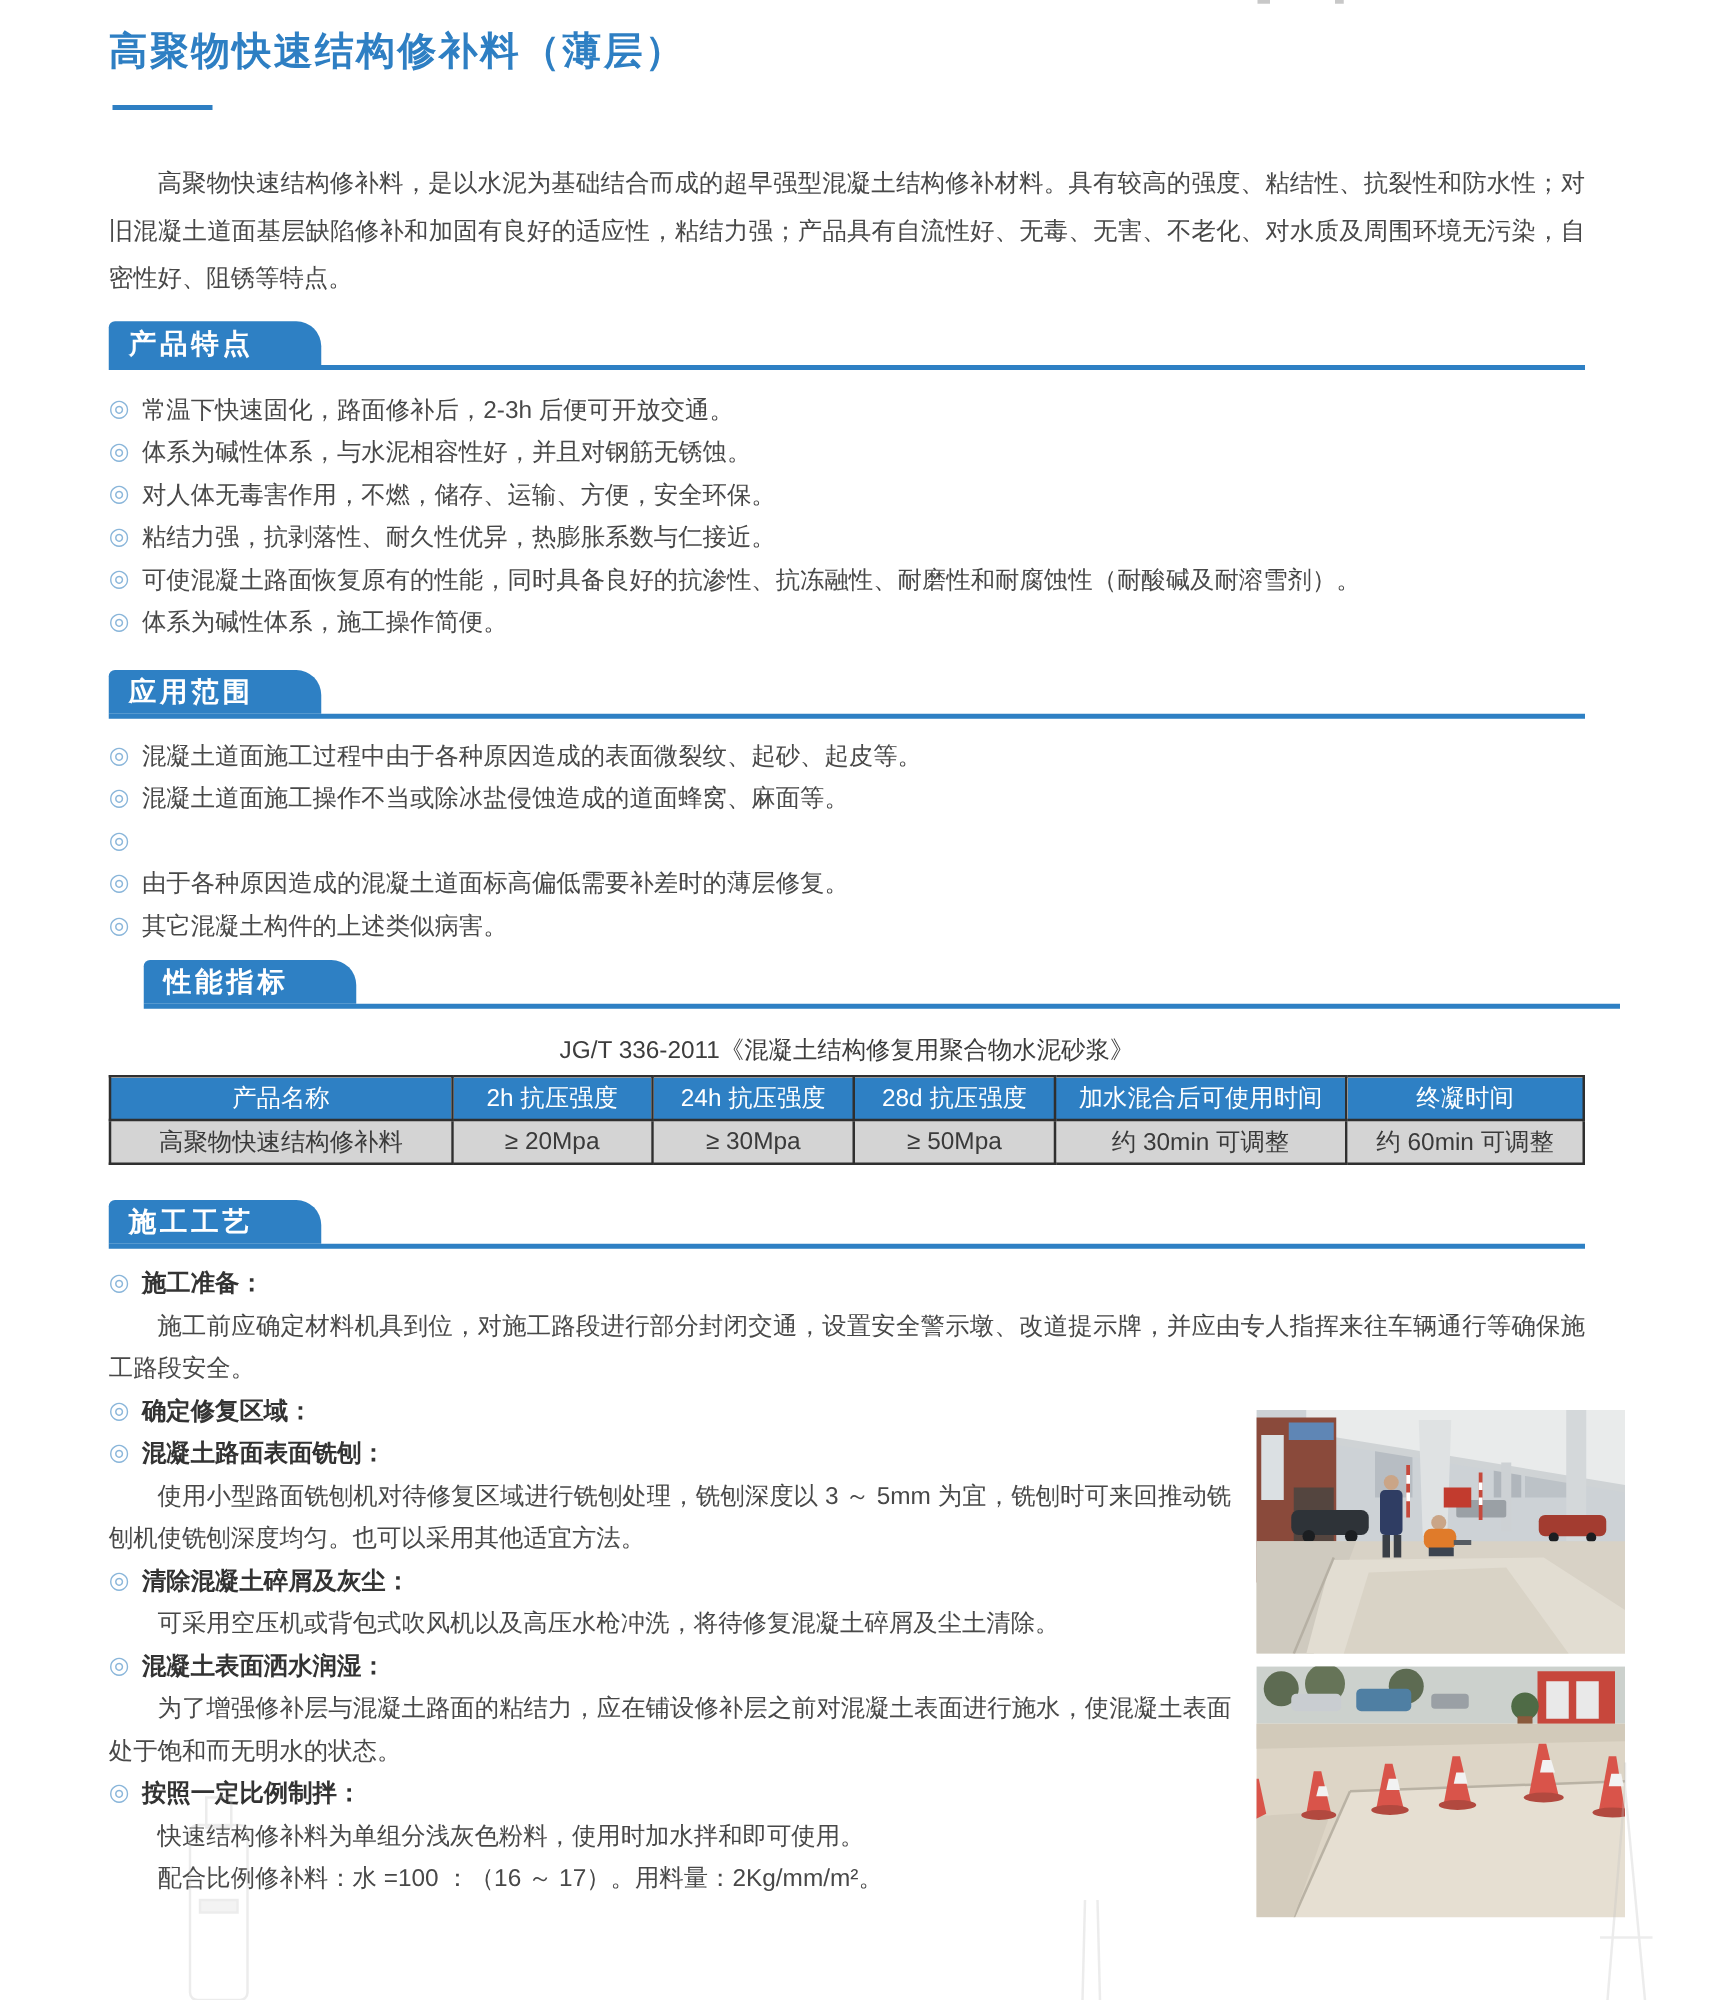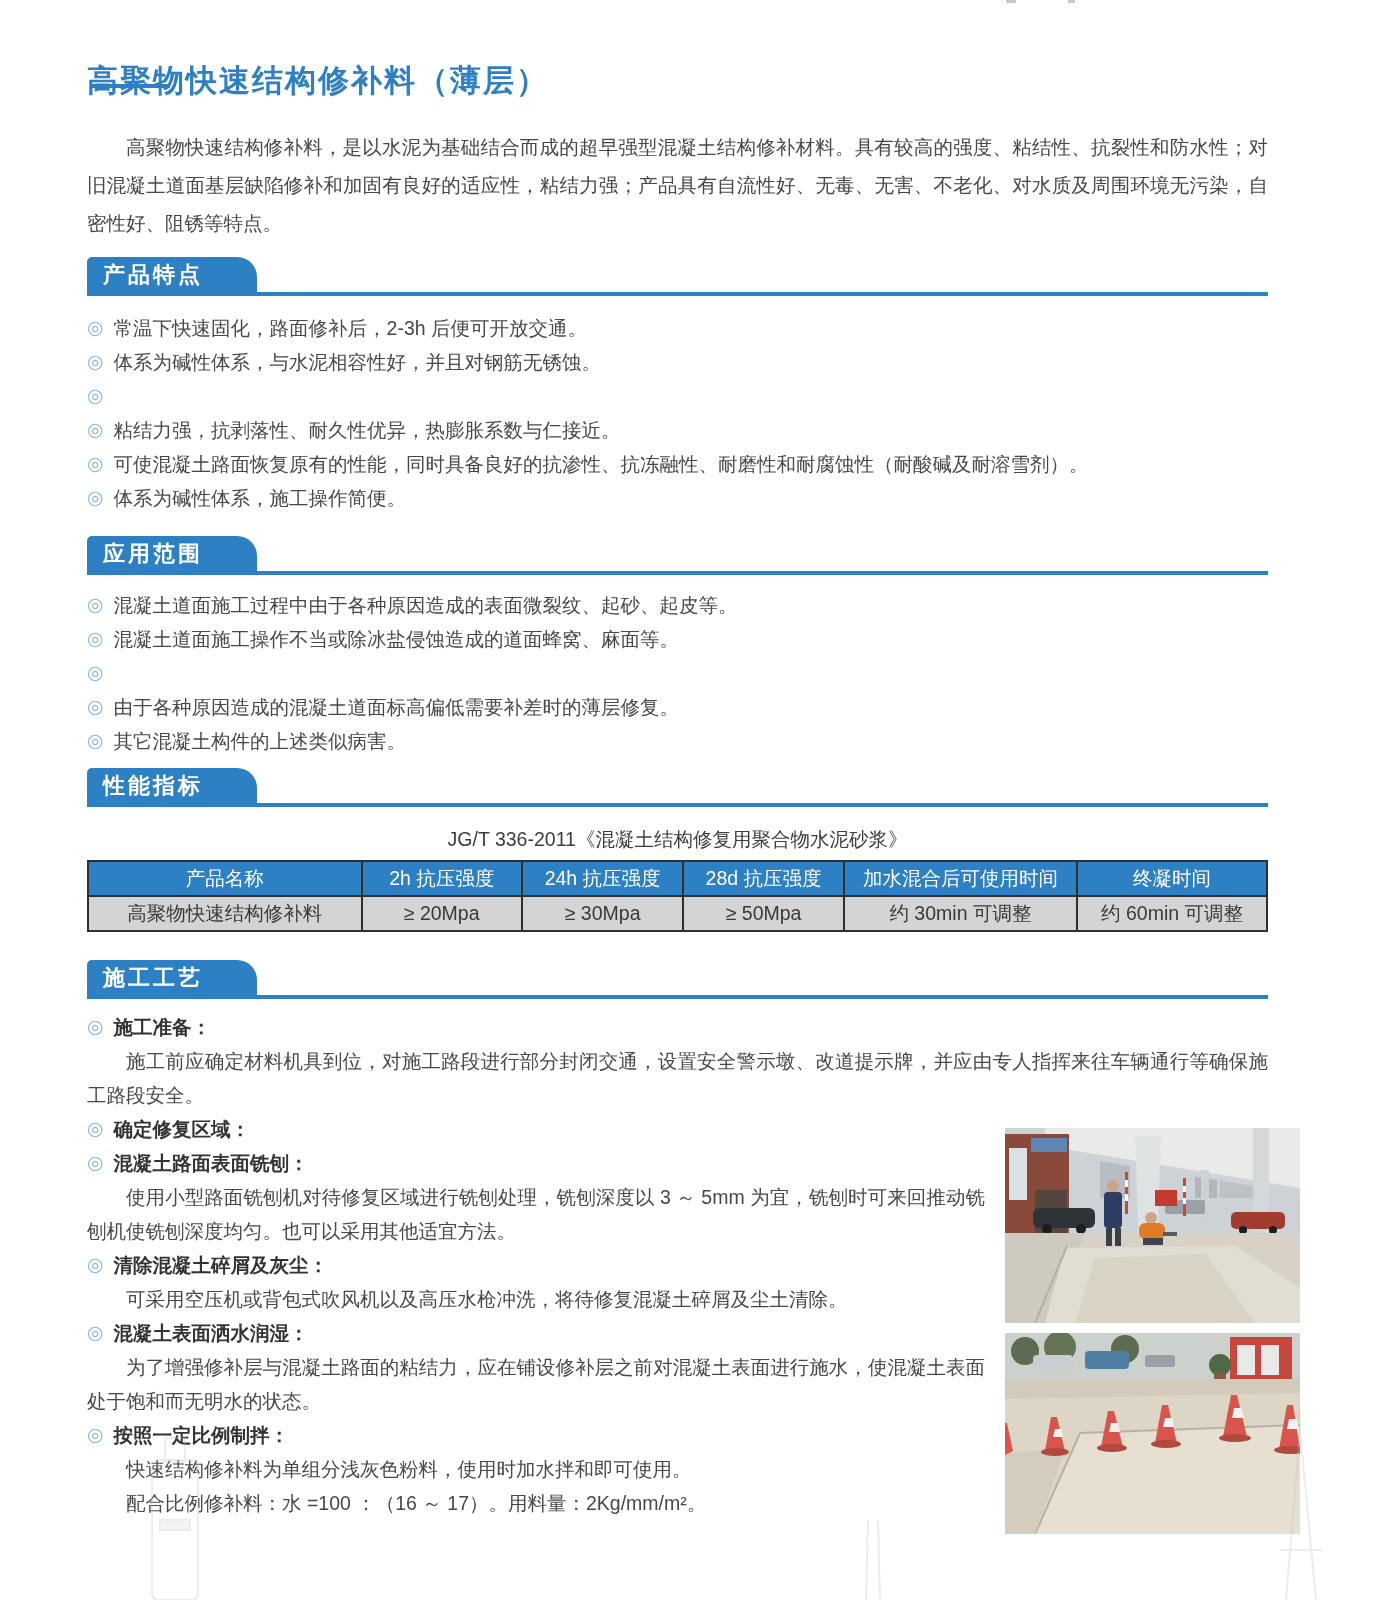--- a/index.html
+++ b/index.html
@@ -5,21 +5,21 @@
   html,body{margin:0;padding:0;}
   body{
     width:1384px;height:1600px;position:relative;background:#ffffff;
     font-family:"Liberation Sans","DejaVu Sans",sans-serif;
     overflow:hidden;color:#484848;
   }
   .abs{position:absolute;}
   
   .page-title{
     left:87px;top:20px;width:1181px;
-    font-size:31px;font-weight:bold;color:#2e7fc3;letter-spacing:2px;margin-top:40px;
+    font-size:31px;font-weight:bold;color:#2e7fc3;letter-spacing:2px;
   }
   .title-dash{left:90px;top:84px;width:80px;height:4px;background:#2e7fc3;}
   
   .intro{
     left:87px;top:128px;width:1181px;
     font-size:19.5px;line-height:38px;text-align:justify;text-indent:2em;
     color:#474747;
   }
   
   .sec{left:87px;width:1181px;}
@@ -84,20 +84,21 @@
   <li>
       <span class="bullet">◎</span>
       <span>常温下快速固化，路面修补后，2-3h 后便可开放交通。</span>
     </li>
   <li>
       <span class="bullet">◎</span>
       <span>体系为碱性体系，与水泥相容性好，并且对钢筋无锈蚀。</span>
     </li>
   <li>
       <span class="bullet">◎</span>
+      <span>对人体无毒害作用，不燃，储存、运输、方便，安全环保。</span>
     </li>
   <li>
       <span class="bullet">◎</span>
       <span>粘结力强，抗剥落性、耐久性优异，热膨胀系数与仁接近。</span>
     </li>
   <li>
       <span class="bullet">◎</span>
       <span>可使混凝土路面恢复原有的性能，同时具备良好的抗渗性、抗冻融性、耐磨性和耐腐蚀性（耐酸碱及耐溶雪剂）。</span>
     </li>
   <li>
@@ -125,21 +126,21 @@
   <li>
       <span class="bullet">◎</span>
       <span>由于各种原因造成的混凝土道面标高偏低需要补差时的薄层修复。</span>
     </li>
   <li>
       <span class="bullet">◎</span>
       <span>其它混凝土构件的上述类似病害。</span>
     </li>
 </ul>
 
-<div class="abs sec" style="top:768px;">
+<div class="abs sec" style="top:768px;margin-left:28px;">
   <div class="tab">性能指标</div>
   <div class="sec-line"></div>
 </div>
 <div class="abs std-caption">JG/T 336-2011《混凝土结构修复用聚合物水泥砂浆》</div>
 <table class="abs perf-table">
   <colgroup>
     <col style="width:23.2%">
       <col style="width:13.6%">
       <col style="width:13.7%">
     <col style="width:13.6%">

